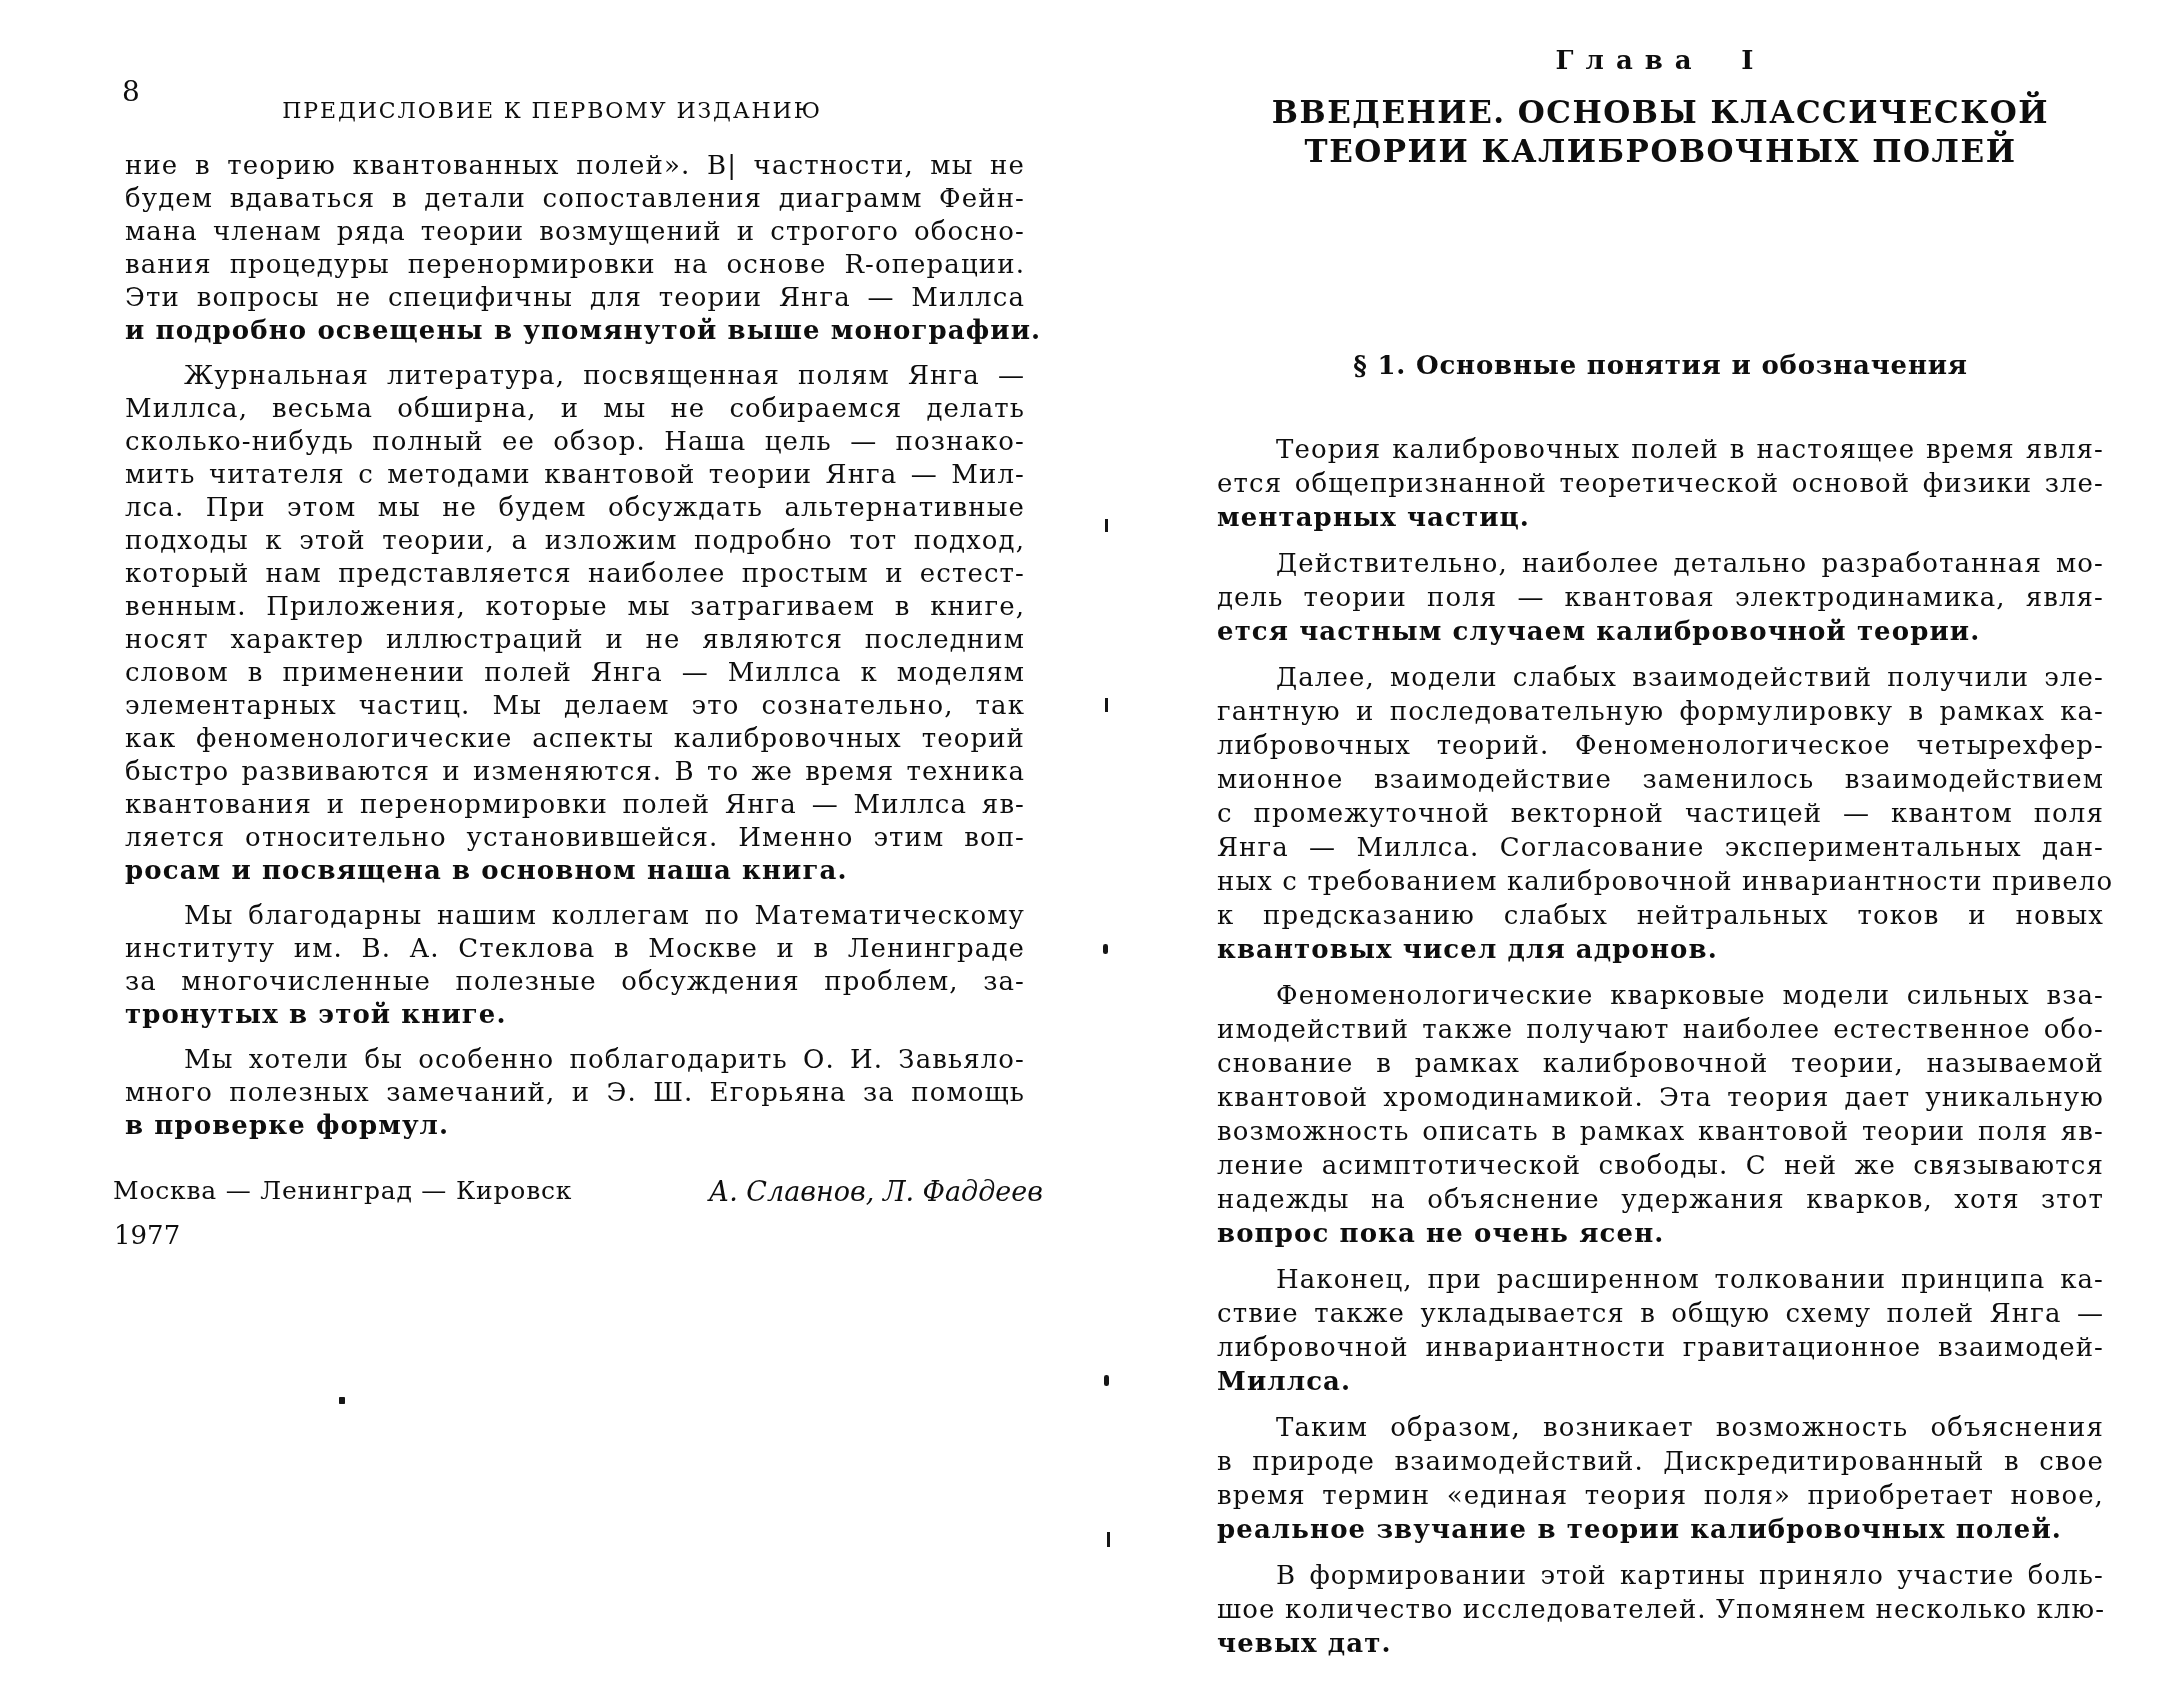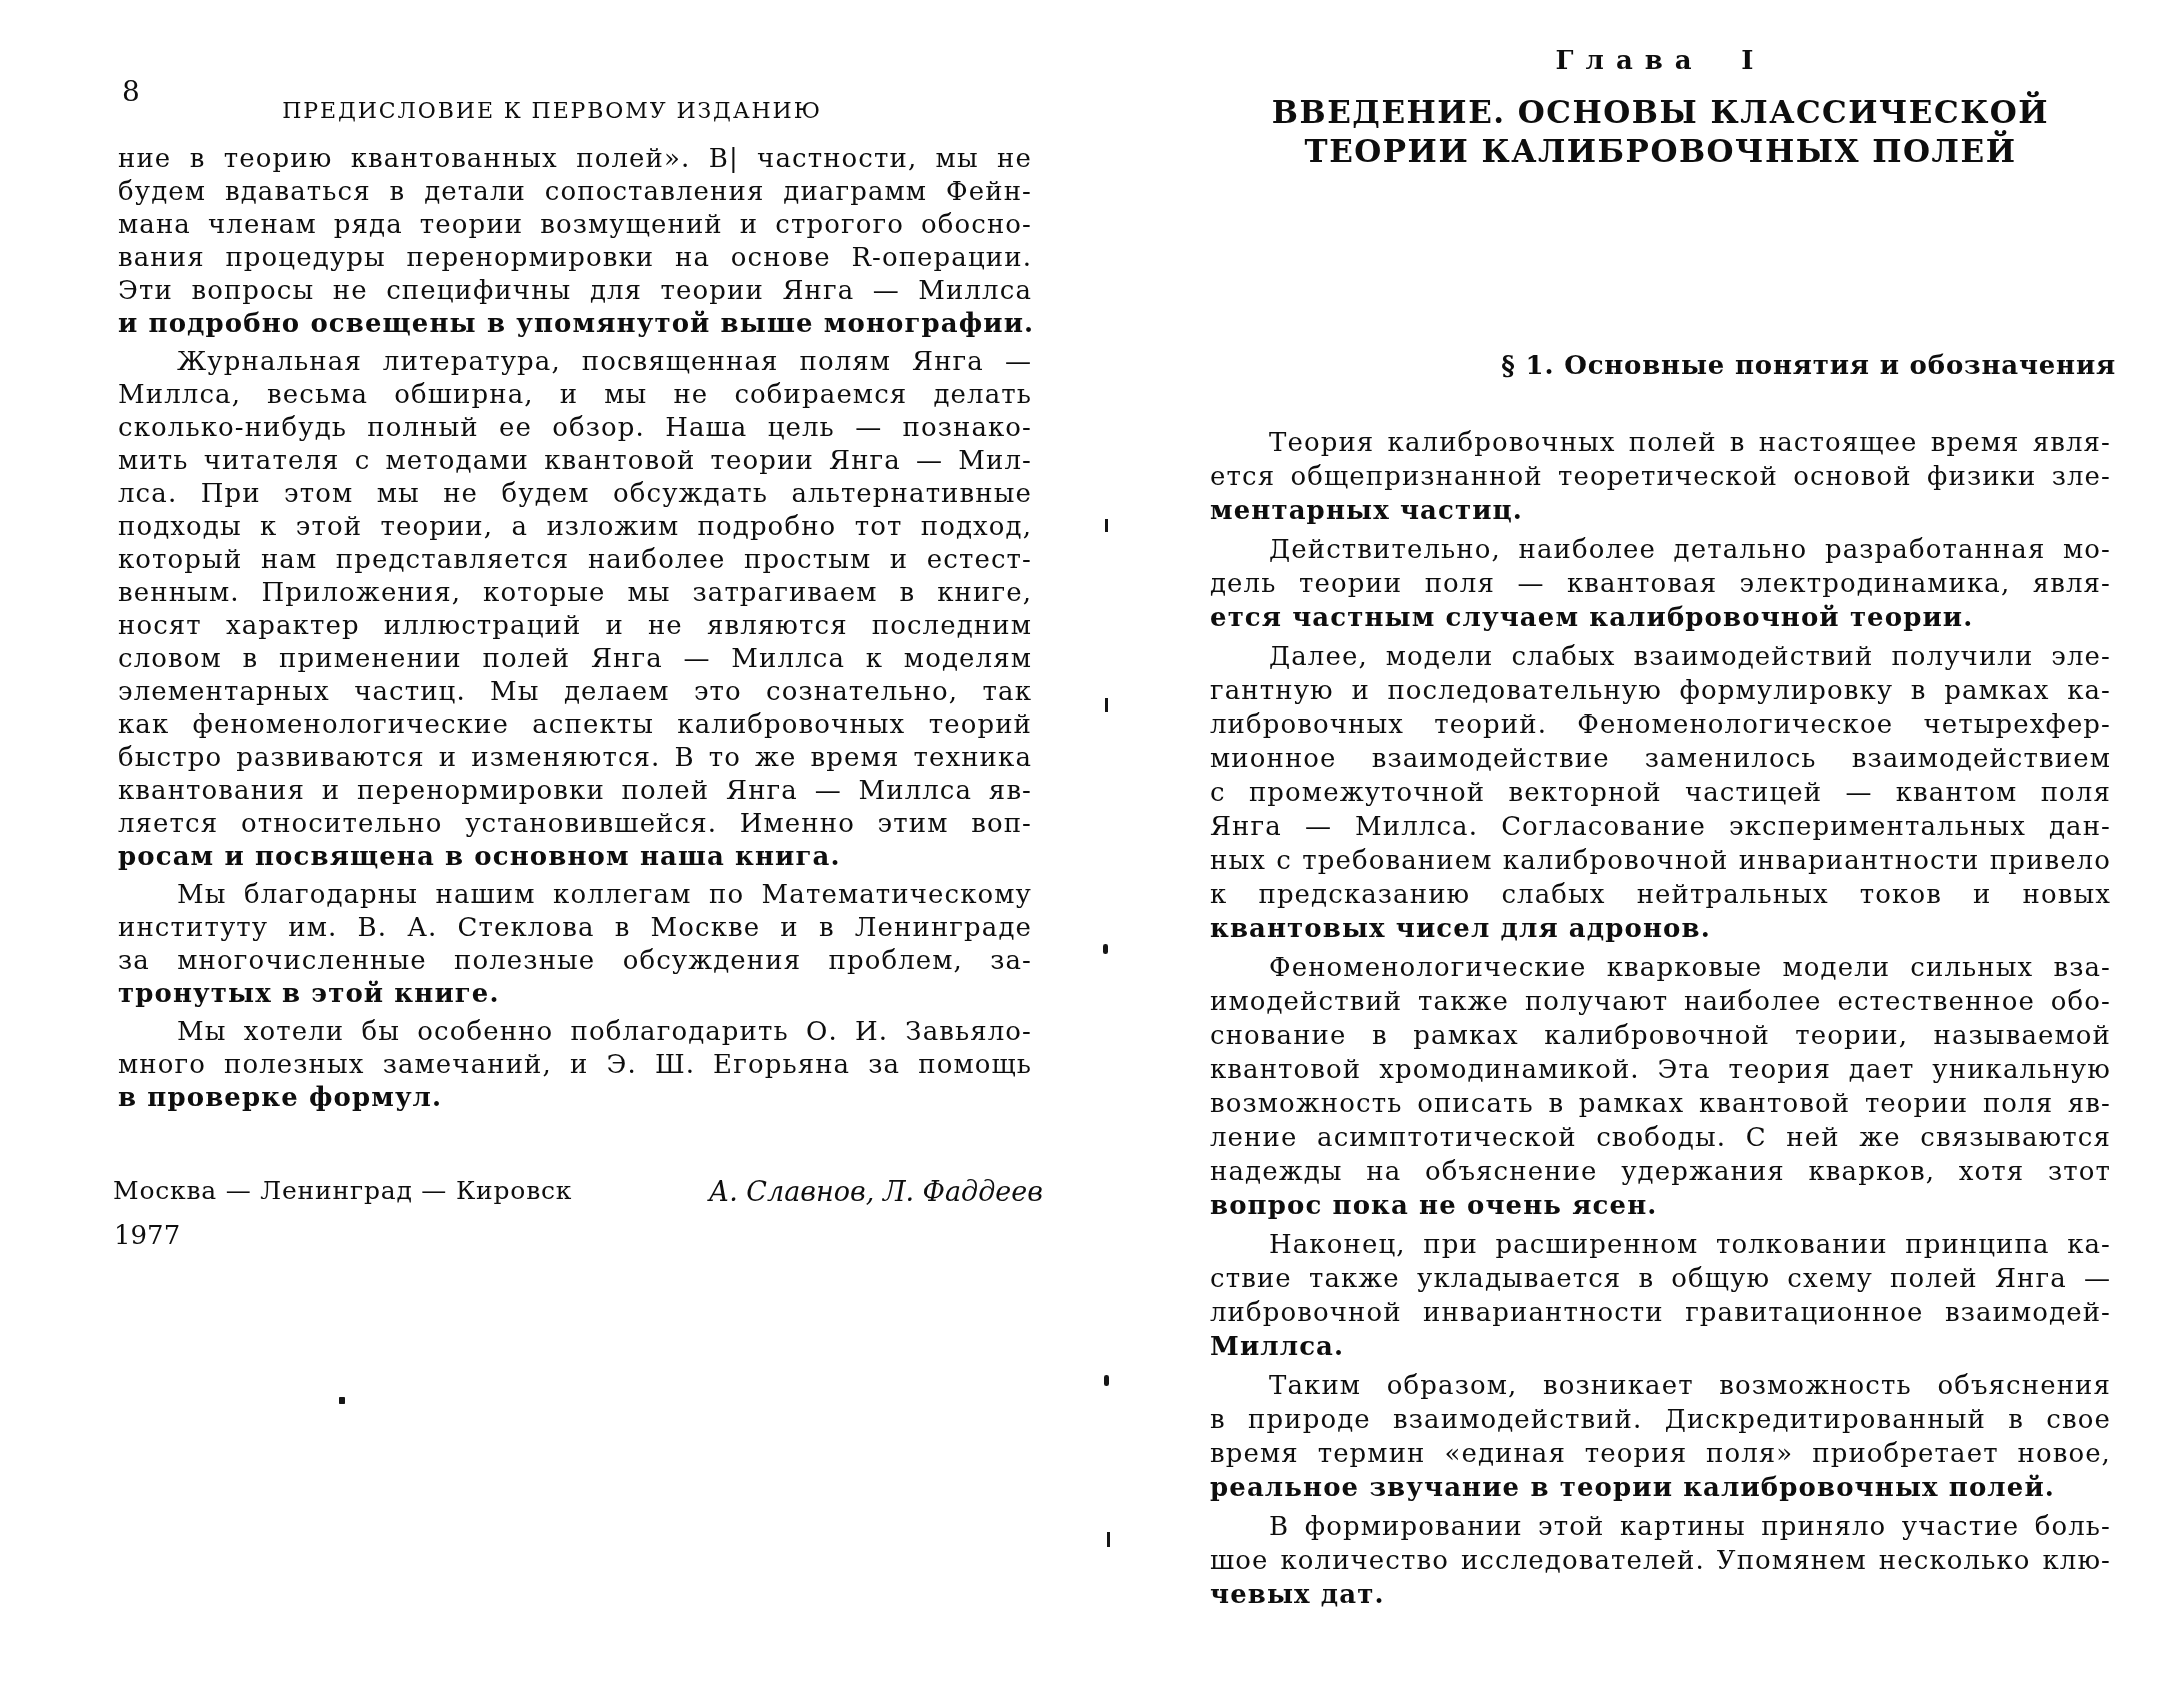--- a/index.html
+++ b/index.html
@@ -3,21 +3,21 @@
 <meta charset="utf-8">
 <style>
   html,body{margin:0;padding:0;background:#ffffff;}
   .spread{
     position:relative;width:2172px;height:1700px;overflow:hidden;
     background:#ffffff;color:#0e0e0e;
     font-family:"DejaVu Serif","Liberation Serif",serif;
   }
   
   .body{position:absolute;}
-  .par{margin:5px;}
+  .par{margin:12px;}
   .line{
     font-size:26px;letter-spacing:1.1px;
     text-align:justify;text-align-last:justify;
     white-space:nowrap;
   }
   .leftcol  .line{height:33px;line-height:33px;}
   .rightcol .line{height:34px;line-height:34px;}
   .line.first{text-indent:59px;}
   .line.last{text-align-last:left;font-weight:bold;}
   
@@ -40,21 +40,21 @@
     text-align:center;font-size:26px;font-weight:bold;
     letter-spacing:12px;word-spacing:16.5px;
   }
   .chapter-title{
     position:absolute;left:1205px;top:93px;width:911px;
     text-align:center;font-size:31px;font-weight:bold;
     letter-spacing:1.5px;line-height:39px;white-space:pre-line;
   }
   .section-heading{
     position:absolute;left:1205px;top:350px;width:911px;
-    text-align:right;font-size:26px;font-weight:bold;letter-spacing:0.8px;
+    text-align:center;font-size:26px;font-weight:bold;letter-spacing:0.8px;
   }
   .rightcol .body{left:1205px;top:420px;width:911px;}
   
   .artifact{position:absolute;background:#161616;}
 </style>
 </head>
 <body>
 
 <div class="spread">
 

